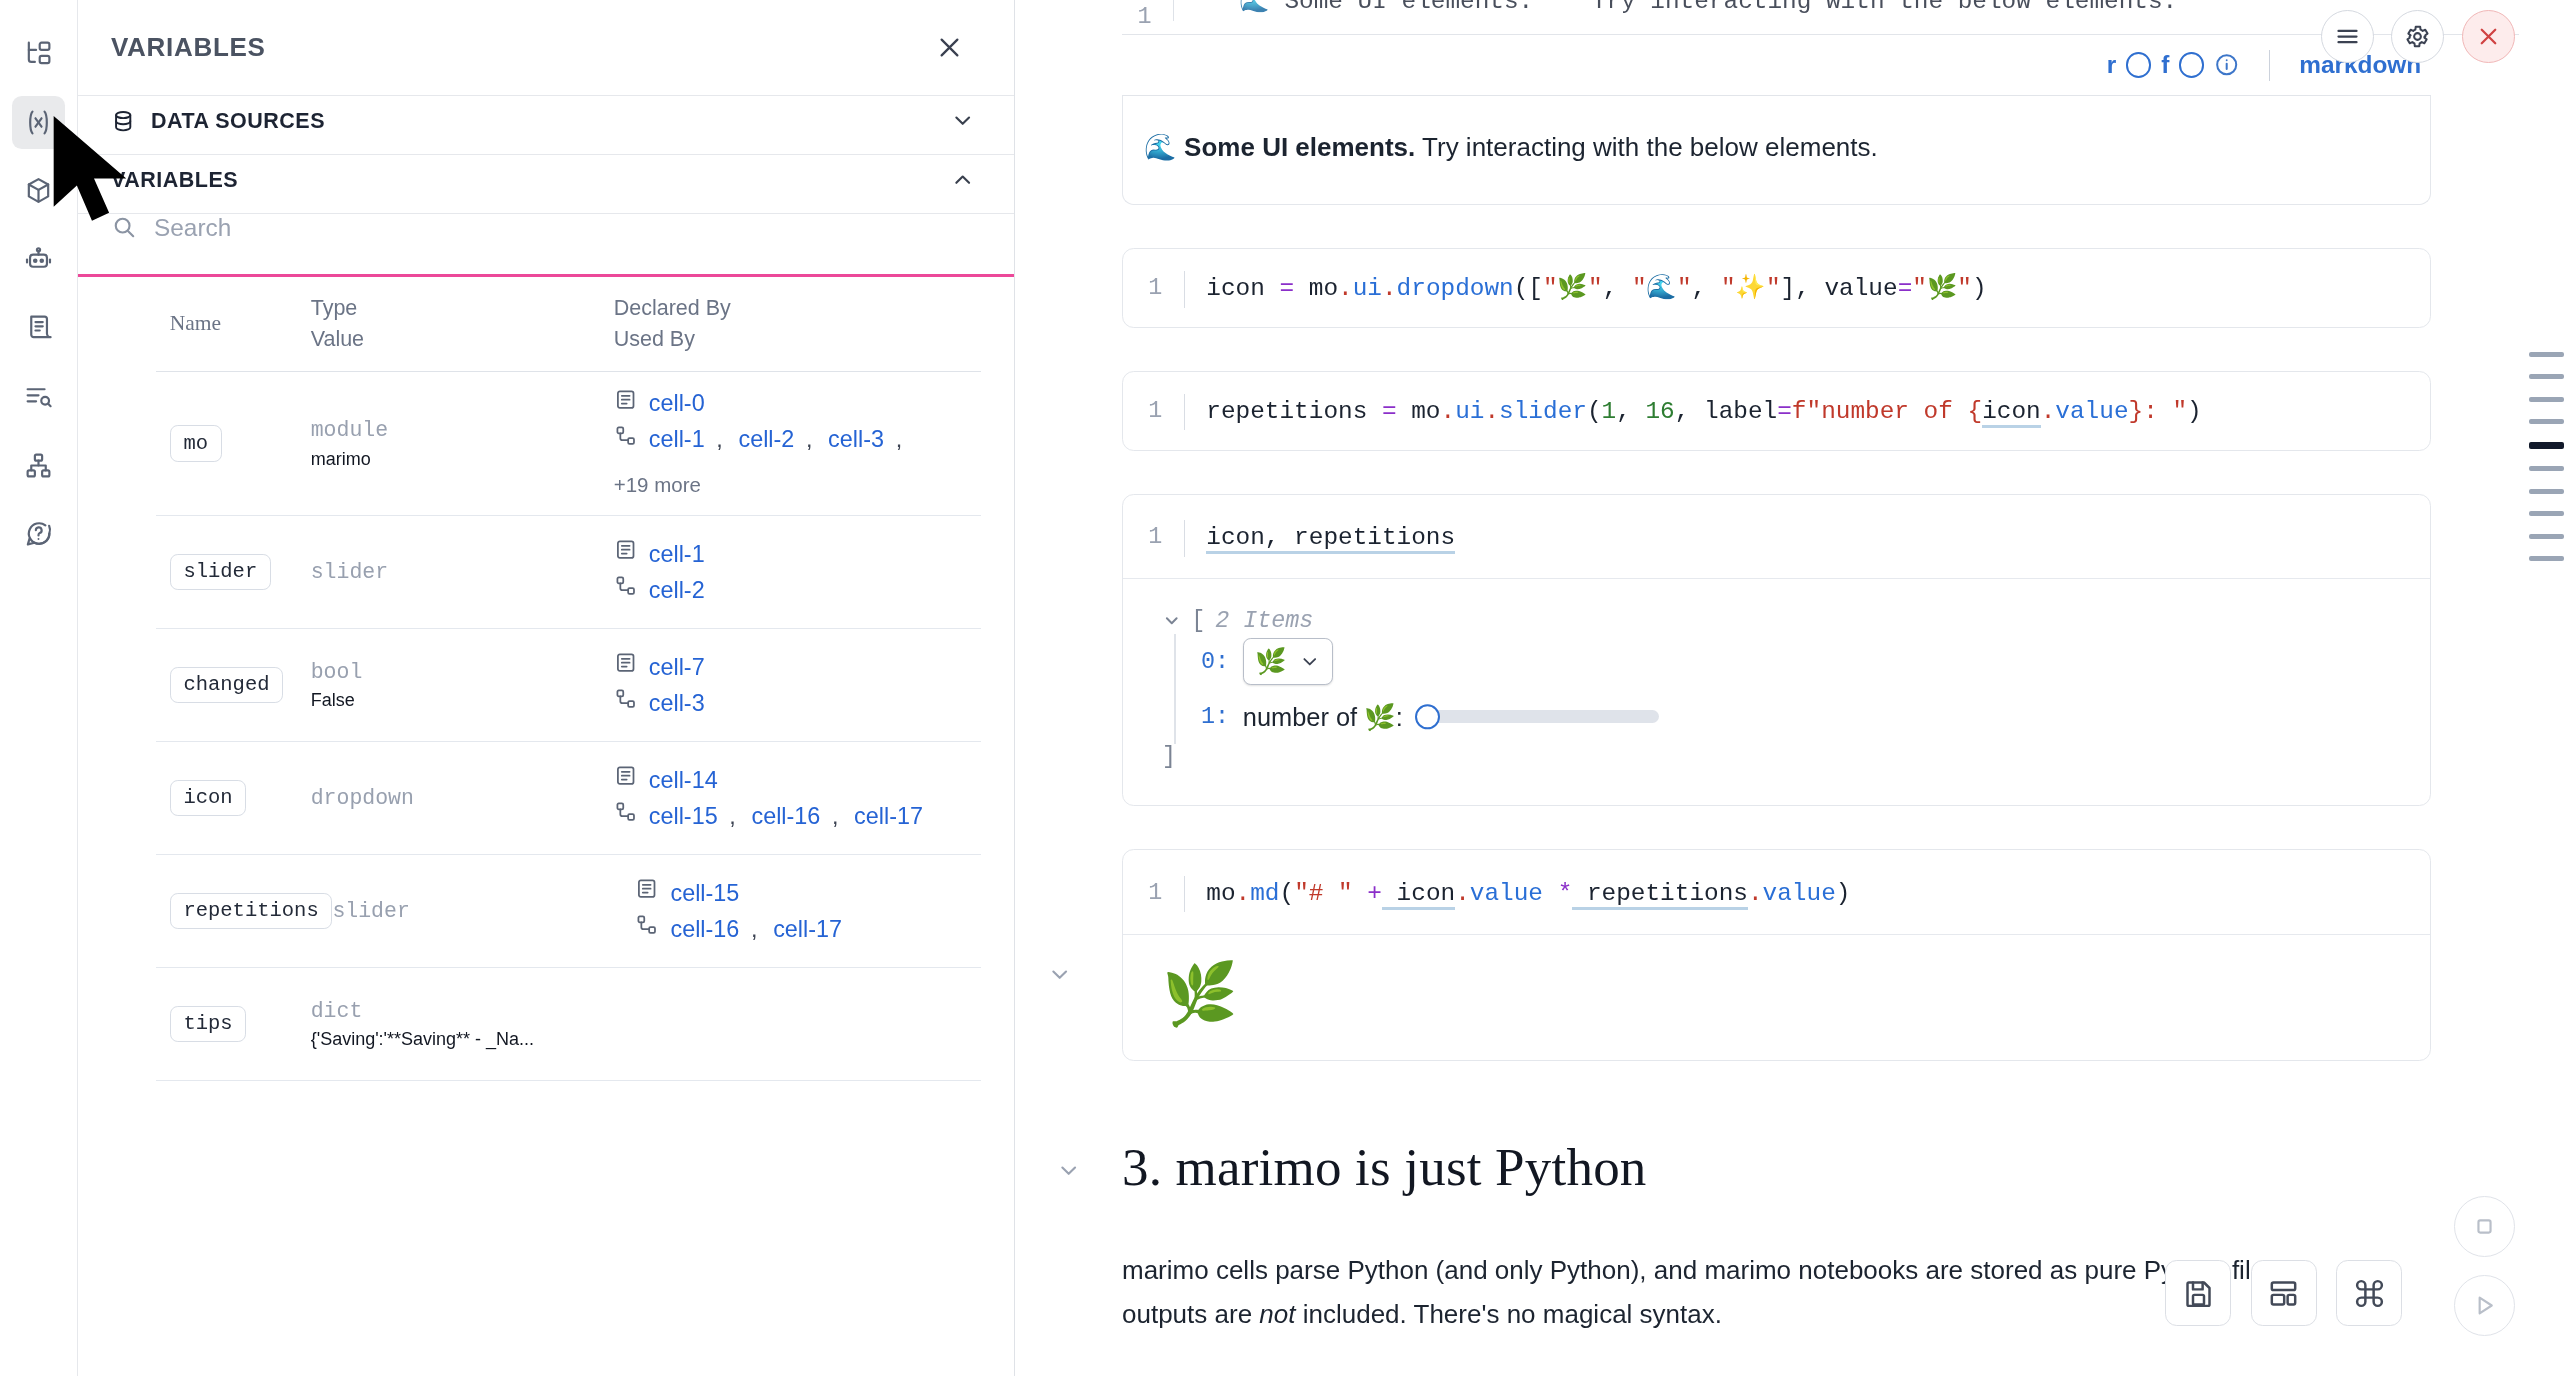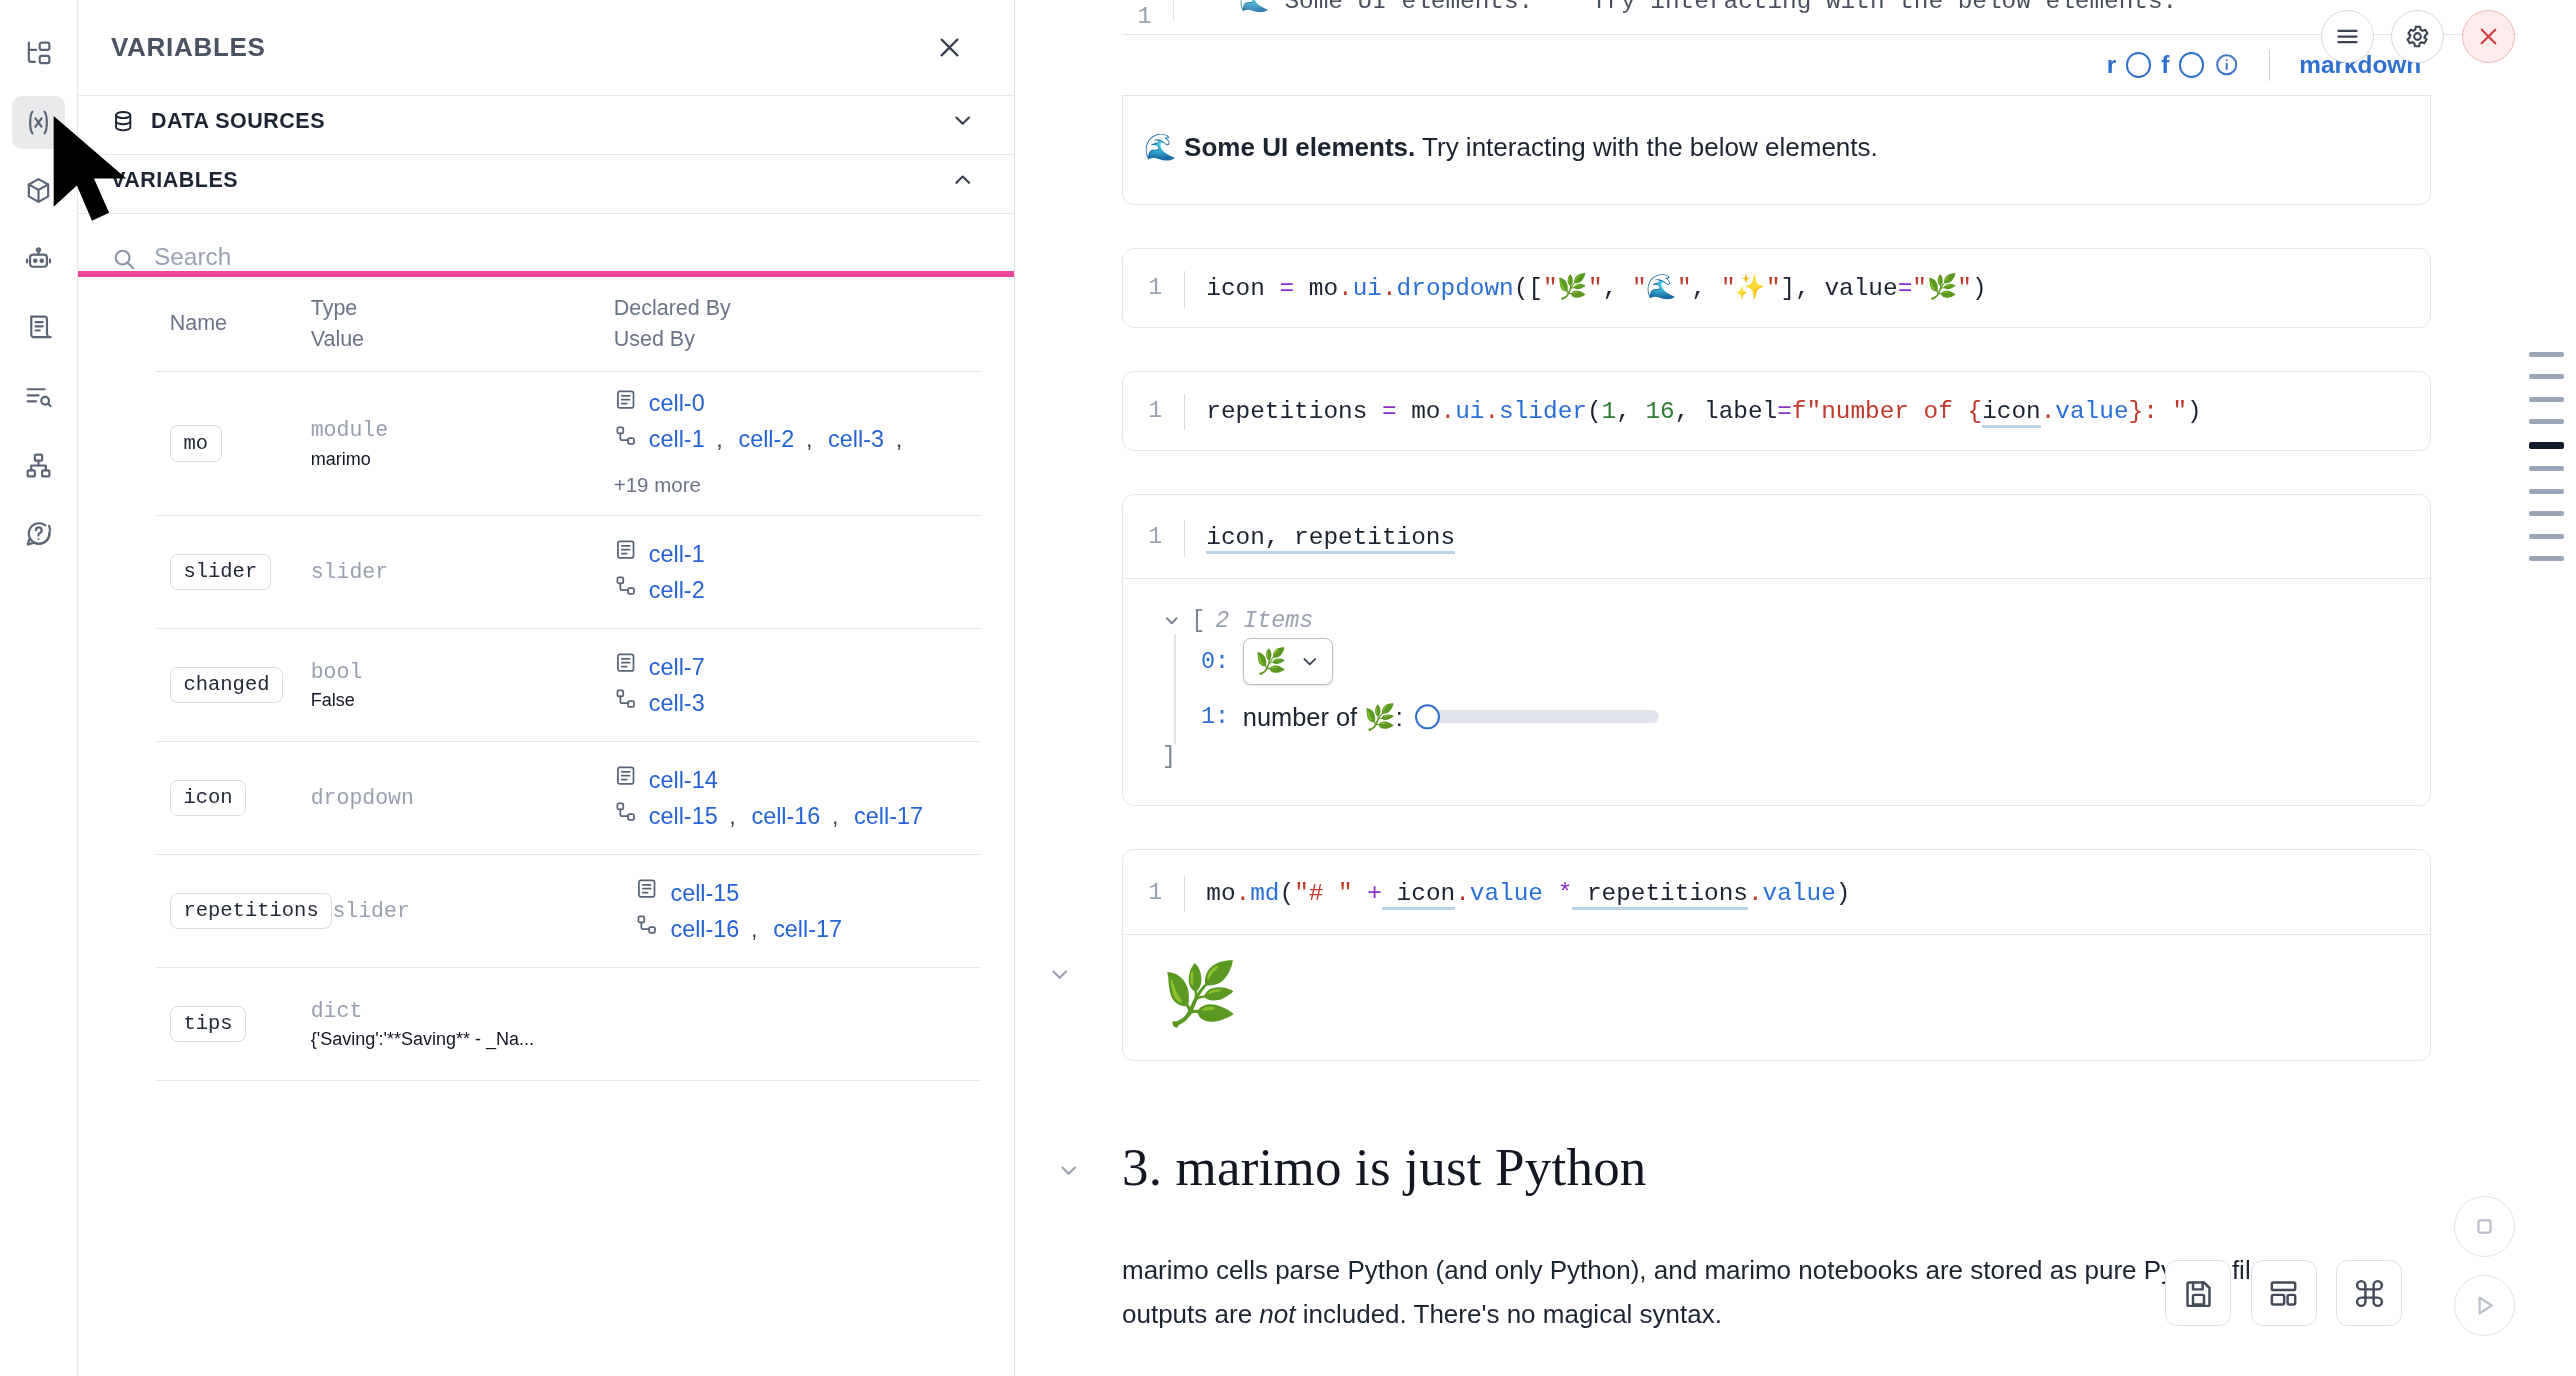--- a/index.html
+++ b/index.html
@@ -61,42 +61,42 @@
   .section-head .sh-icon svg { width: 24.4px; height: 24.4px; }
   .section-head .sh-label {
     font-size: 21.5px; font-weight: 700; letter-spacing: 0.5px; color: #1d2433;
     flex: 1;
   }
   .section-head .sh-chev { color: #39404e; display: flex; }
   .section-head .sh-chev svg { width: 25.4px; height: 25.4px; }
 
   .search-row {
     height: 63px; flex: 0 0 63px;
-    display: flex; align-items: flex-end; gap: 17.6px;
+    display: flex; align-items: flex-start; gap: 17.6px;
     padding: 0 39px 0 33px;
-    border-bottom: 6px solid #ec4899;
+    border-bottom: 3px solid #ec4899;
   }
   .search-row .s-icon { color: #8b94a3; display: flex; }
   .search-row .s-icon svg { width: 25.4px; height: 25.4px; }
   .search-input {
     border: 0; outline: 0; background: transparent;
     font-family: "Liberation Sans", sans-serif;
     font-size: 24.4px; color: #2b3240; flex: 1;
   }
   .search-input::placeholder { color: #9aa2b1; }
 
   .tbl-head {
     display: flex; align-items: center;
     padding: 15.6px 15.6px 15.6px 13.7px;
     border-bottom: 1px solid #dfe3e9;
     background: #fff;
     margin: 0 33px 0 78px;
   }
   .th { color: #6b7486; font-size: 21.5px; line-height: 1.45; }
-  .th-name { flex: 0 0 141px; }
+  .th-name { flex: 0 0 141px; font-family: Liberation Serif, serif; }
   .th-type { flex: 0 0 303px; }
   .th-decl { flex: 1; }
   .th-stack span { display: block; }
 
   .tbl-body { flex: 1; overflow: hidden; }
   .vrow {
     display: flex; align-items: center;
     min-height: 113px;
     padding: 13.7px 15.6px 13.7px 13.7px;
     border-bottom: 1px solid #e4e8ee;

